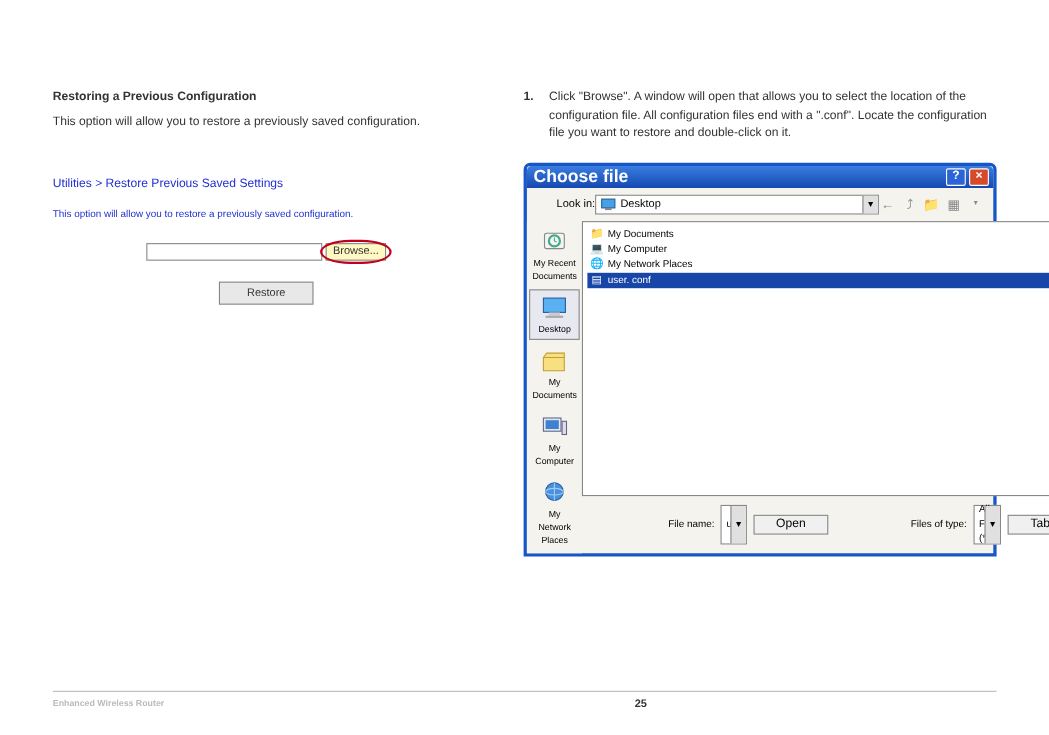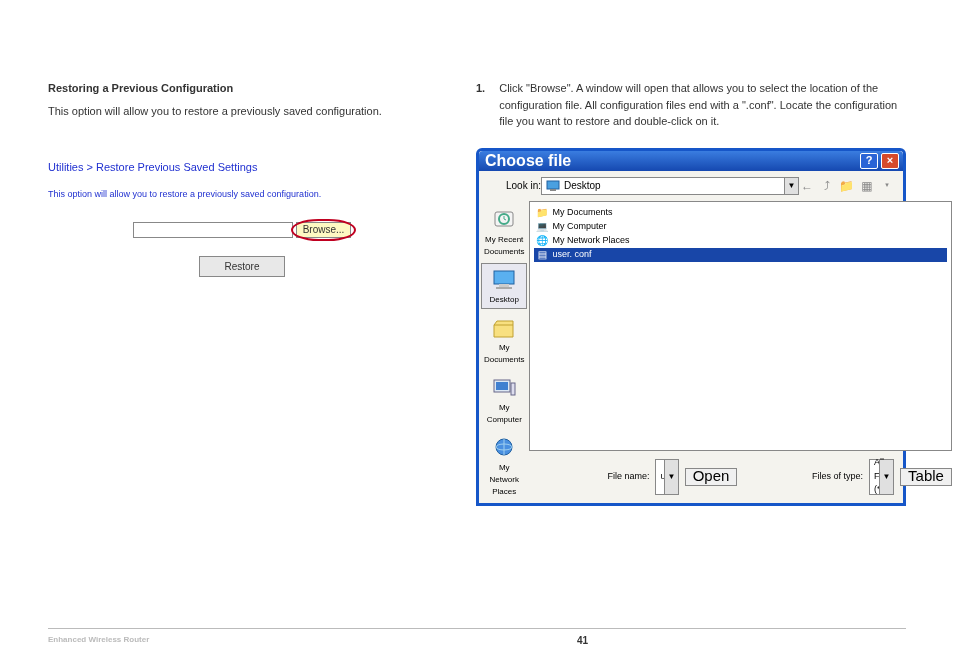--- a/index.html
+++ b/index.html
@@ -225,24 +225,24 @@
     font-size: 9px;
   }
   .dlg-input .arrow {
     position: absolute; right: 0; top: 0; bottom: 0;
     width: 14px; background: #e0e0e0;
     border-left: 1px solid #888;
     display: flex; align-items: center; justify-content: center;
     font-size: 8px;
   }
   .dlg-btn {
-    width: 52px; height: 18px;
+    width: 68px; height: 18px;
     border: 1px solid #888;
     background: #f0f0f0;
-    font-size: 15px;
+    font-size: 11px;
     display: flex; align-items: center; justify-content: center;
   }
 
   .footer {
     position: absolute;
     bottom: 22px;
     left: 48px;
     right: 48px;
     border-top: 0.5px solid #bbb;
     padding-top: 6px;
@@ -407,14 +407,14 @@
           </div>
         </div>
       </div>
 
     </div>
   </div>
 </div>
 
 <div class="footer">
   <div class="prod">Enhanced Wireless Router</div>
-  <div class="pg">41</div>
+  <div class="pg">25</div>
 </div>
 
 </body></html>

